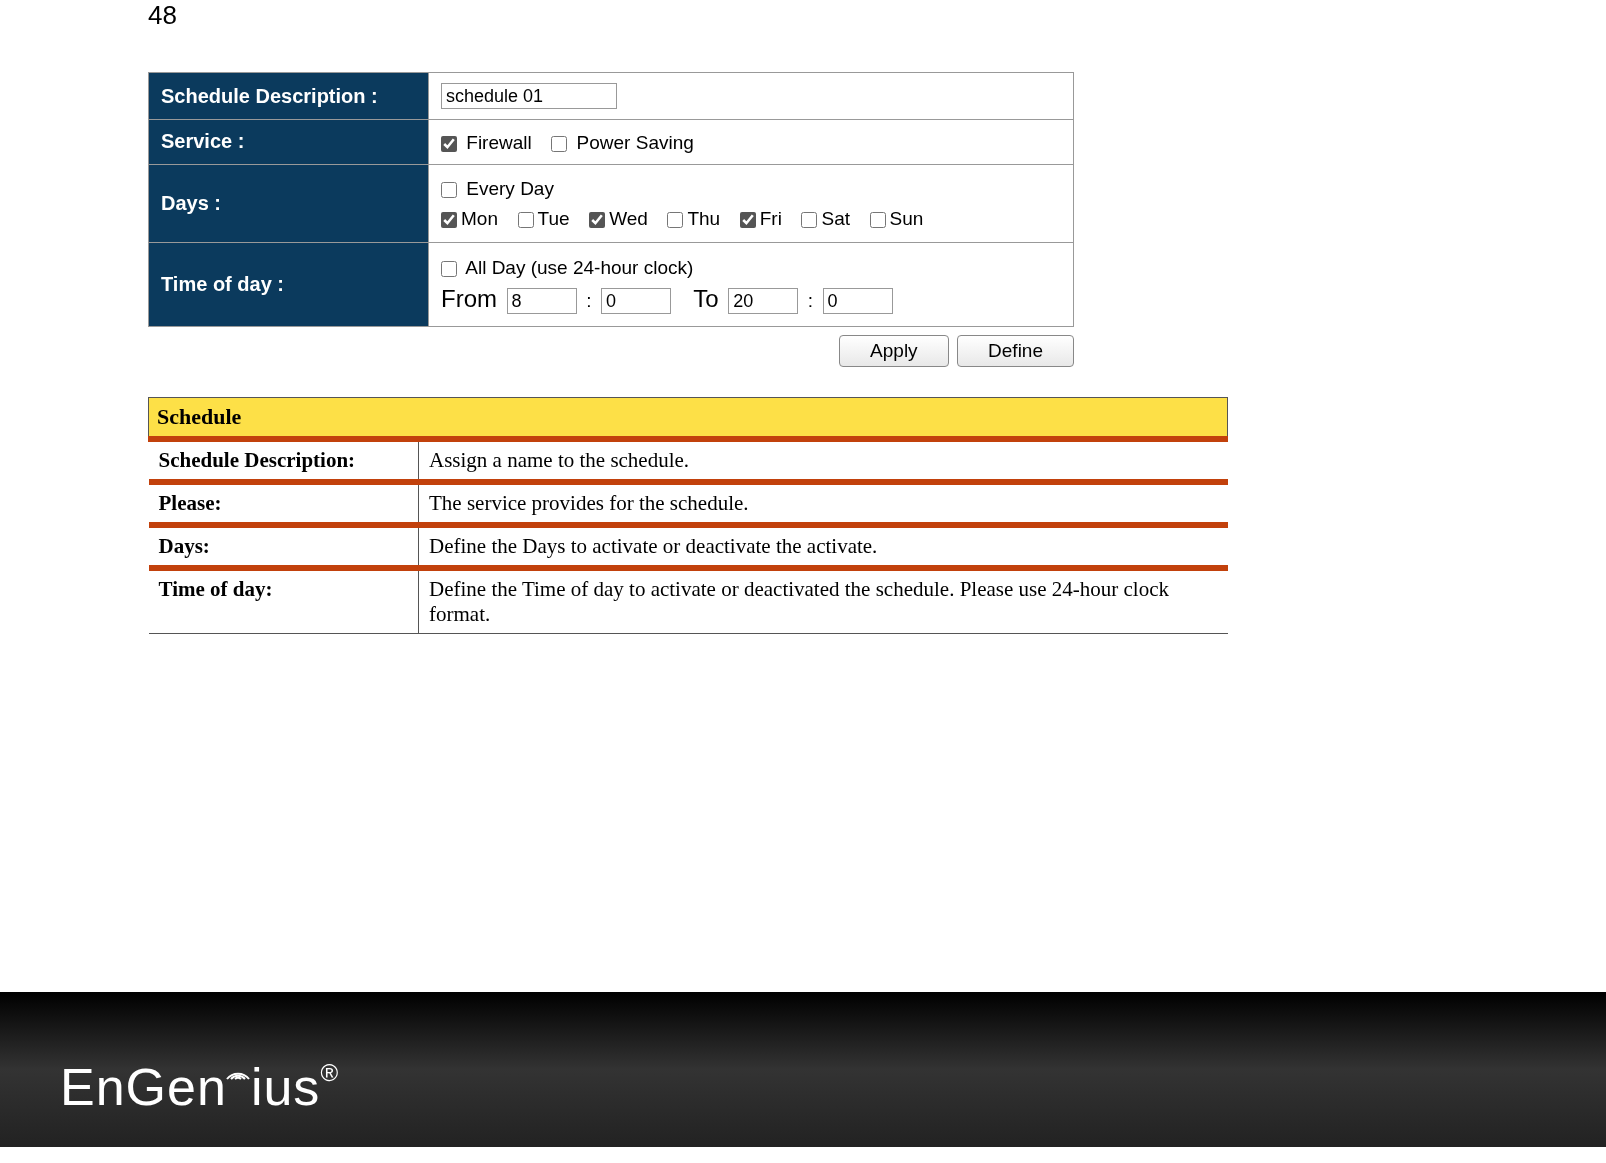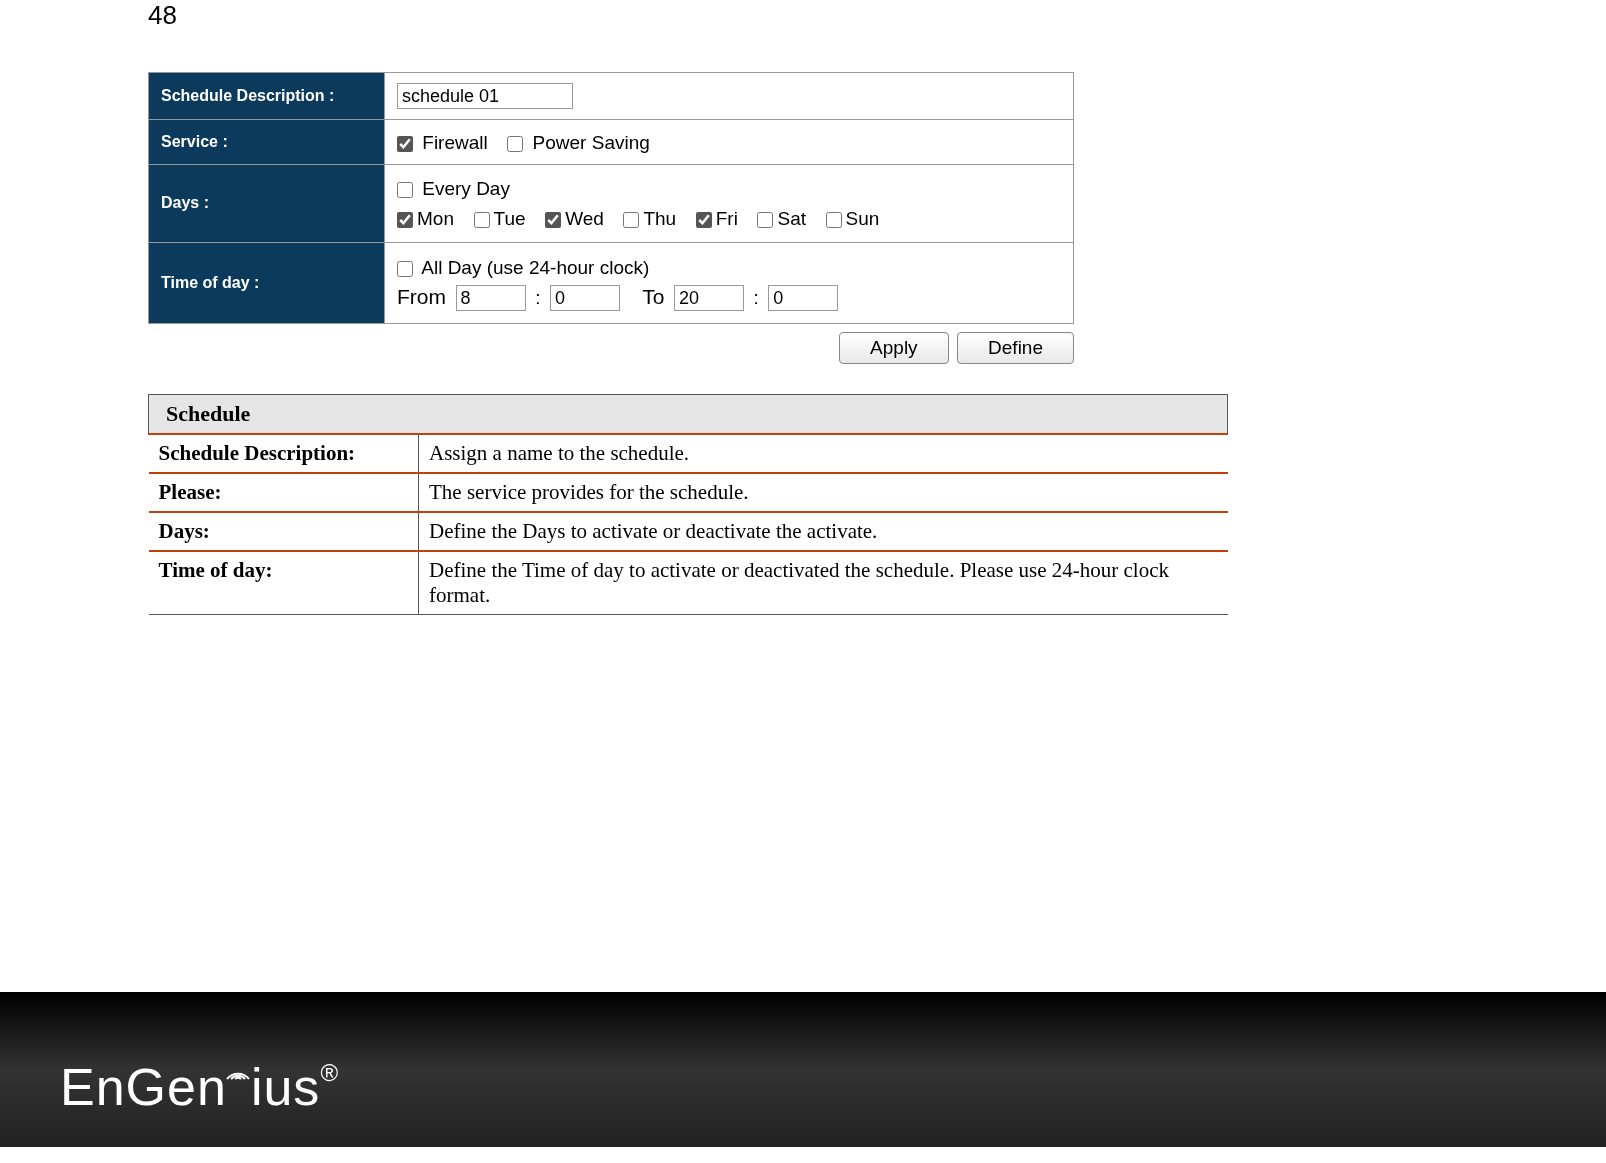--- a/index.html
+++ b/index.html
@@ -2,39 +2,39 @@
 <html><head>
 <meta charset="utf-8">
 <style>
   * { box-sizing: border-box; margin: 0; padding: 0; }
   html, body { width: 1606px; height: 1163px; font-family: Arial, Helvetica, sans-serif; background: #fff; color: #000; }
   .page-number { position: absolute; left: 148px; top: 0px; font-size: 26px; }
   .main { position: absolute; left: 148px; top: 72px; width: 1080px; }
   
   .form-table { width: 926px; border-collapse: collapse; margin-bottom: 8px; }
   .form-table td { border: 1px solid #999; padding: 10px 12px; vertical-align: middle; }
-  .form-table td.label-cell { background: #0b3a5d; color: #fff; font-weight: bold; width: 236px; font-size: 16px; }
+  .form-table td.label-cell { background: #0b3a5d; color: #fff; font-weight: bold; width: 280px; font-size: 20px; }
   .form-table td.value-cell { background: #fff; color: #000; font-size: 20px; }
   .form-table tr.tall td { padding-top: 12px; padding-bottom: 12px; }
   .text-input { border: 1px solid #999; padding: 2px 4px; font-size: 18px; height: 26px; }
   .desc-input { width: 176px; }
   .time-input { width: 70px; text-align: left; }
   input[type="checkbox"] { width: 16px; height: 16px; vertical-align: middle; margin-right: 4px; accent-color: #555; }
   .cb-wrap { display: inline-block; margin-right: 14px; font-size: 19px; vertical-align: middle; }
   .days-row { margin-top: 6px; }
   .time-row { margin-top: 6px; }
-  .time-label { font-size: 21px; margin-right: 4px; margin-top: 28px; }
+  .time-label { font-size: 24px; margin-right: 4px; margin-top: 28px; }
   .colon { font-size: 19px; margin: 0 4px; }
   
   .btn-row { width: 926px; text-align: right; margin-bottom: 30px; }
   .btn { display: inline-block; border: 1px solid #888; border-radius: 4px; background: linear-gradient(#fff, #e8e8e8); padding: 4px 30px; font-size: 19px; cursor: pointer; margin-left: 4px; }
   
   .help-table { width: 1080px; border-collapse: collapse; font-family: "Times New Roman", Times, serif; }
-  .help-table th { text-align: left; background: #e5e5e5; border: 1px solid #555; padding: 6px 17px; font-size: 22px; font-weight: bold; }
-  .help-table td { border-top: 2px solid #c2410c; border-bottom: 1px solid #555; padding: 6px 10px; font-size: 21px; vertical-align: top; font-family: Liberation Serif, serif; }
+  .help-table th { text-align: left; background: #fde047; border: 1px solid #555; padding: 6px 8px; font-size: 22px; font-weight: bold; }
+  .help-table td { border-top: 6px solid #c2410c; border-bottom: 1px solid #555; padding: 6px 10px; font-size: 21px; vertical-align: top; font-family: Liberation Serif, serif; }
   .help-table td.key { font-weight: bold; width: 270px; }
   .help-table tr:first-child th { border-left: 1px solid #555; border-right: 1px solid #555; }
   .help-table td.key { border-left: none; border-right: 1px solid #555; }
   .help-table td.val { border-right: none; }
   
   .footer { position: absolute; left: 0; bottom: 16px; width: 1606px; height: 155px; background: linear-gradient(#000 0%, #333 50%, #222 100%); }
   .logo { position: absolute; left: 60px; bottom: 30px; color: #fff; font-family: "Trebuchet MS", Arial, sans-serif; }
   .logo-main { font-size: 52px; font-weight: 500; letter-spacing: 1px; display: inline-block; position: relative; }
   .logo-reg { font-size: 24px; vertical-align: top; position: relative; top: 2px; }
   .wifi-icon { display: inline-block; position: relative; width: 34px; height: 30px; margin-left: -6px; margin-right: -4px; }

